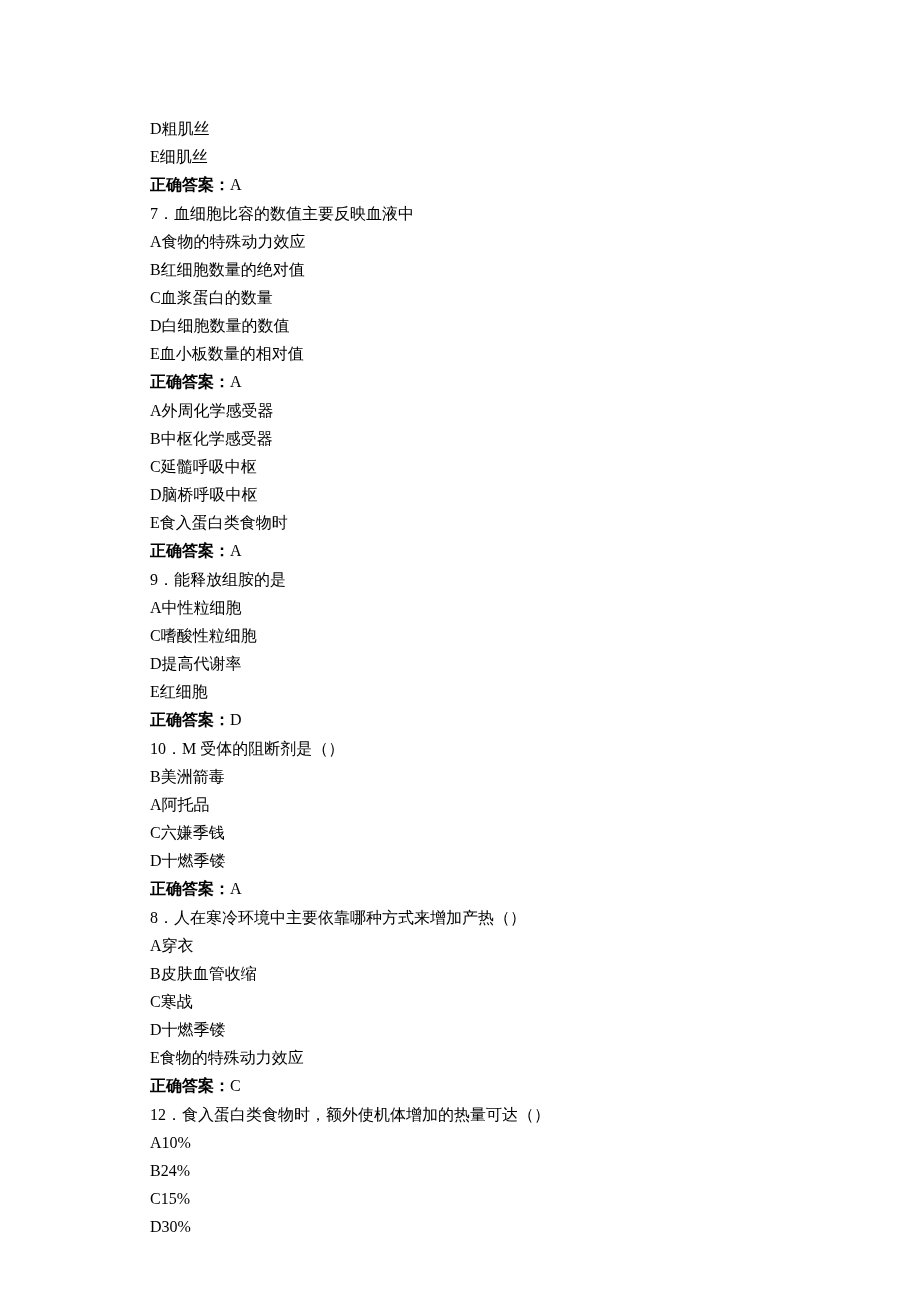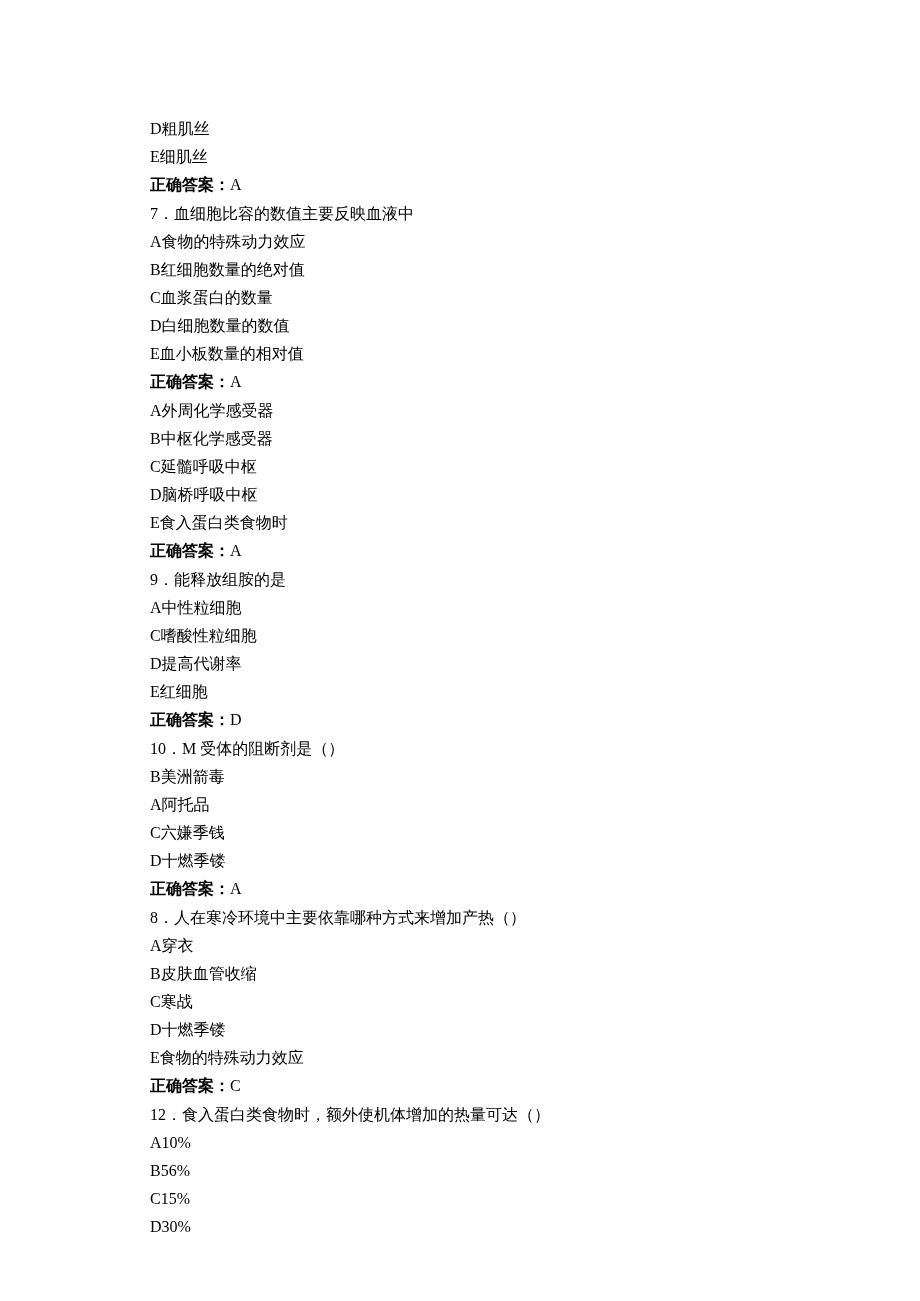--- a/index.html
+++ b/index.html
@@ -144,21 +144,21 @@
     <span class="bold">正确答案：</span><span>C</span>
   </div>
 
   <div class="line">
     <span class="num">12</span><span>．</span><span>食入蛋白类食物时，额外使机体增加的热量可达（）</span>
   </div>
   <div class="line">
     <span>A</span><span>10%</span>
   </div>
   <div class="line">
-    <span>B</span><span>56%</span>
+    <span>B</span><span>24%</span>
   </div>
   <div class="line">
     <span>C</span><span>15%</span>
   </div>
   <div class="line">
     <span>D</span><span>30%</span>
   </div>
 
 </div>
 

